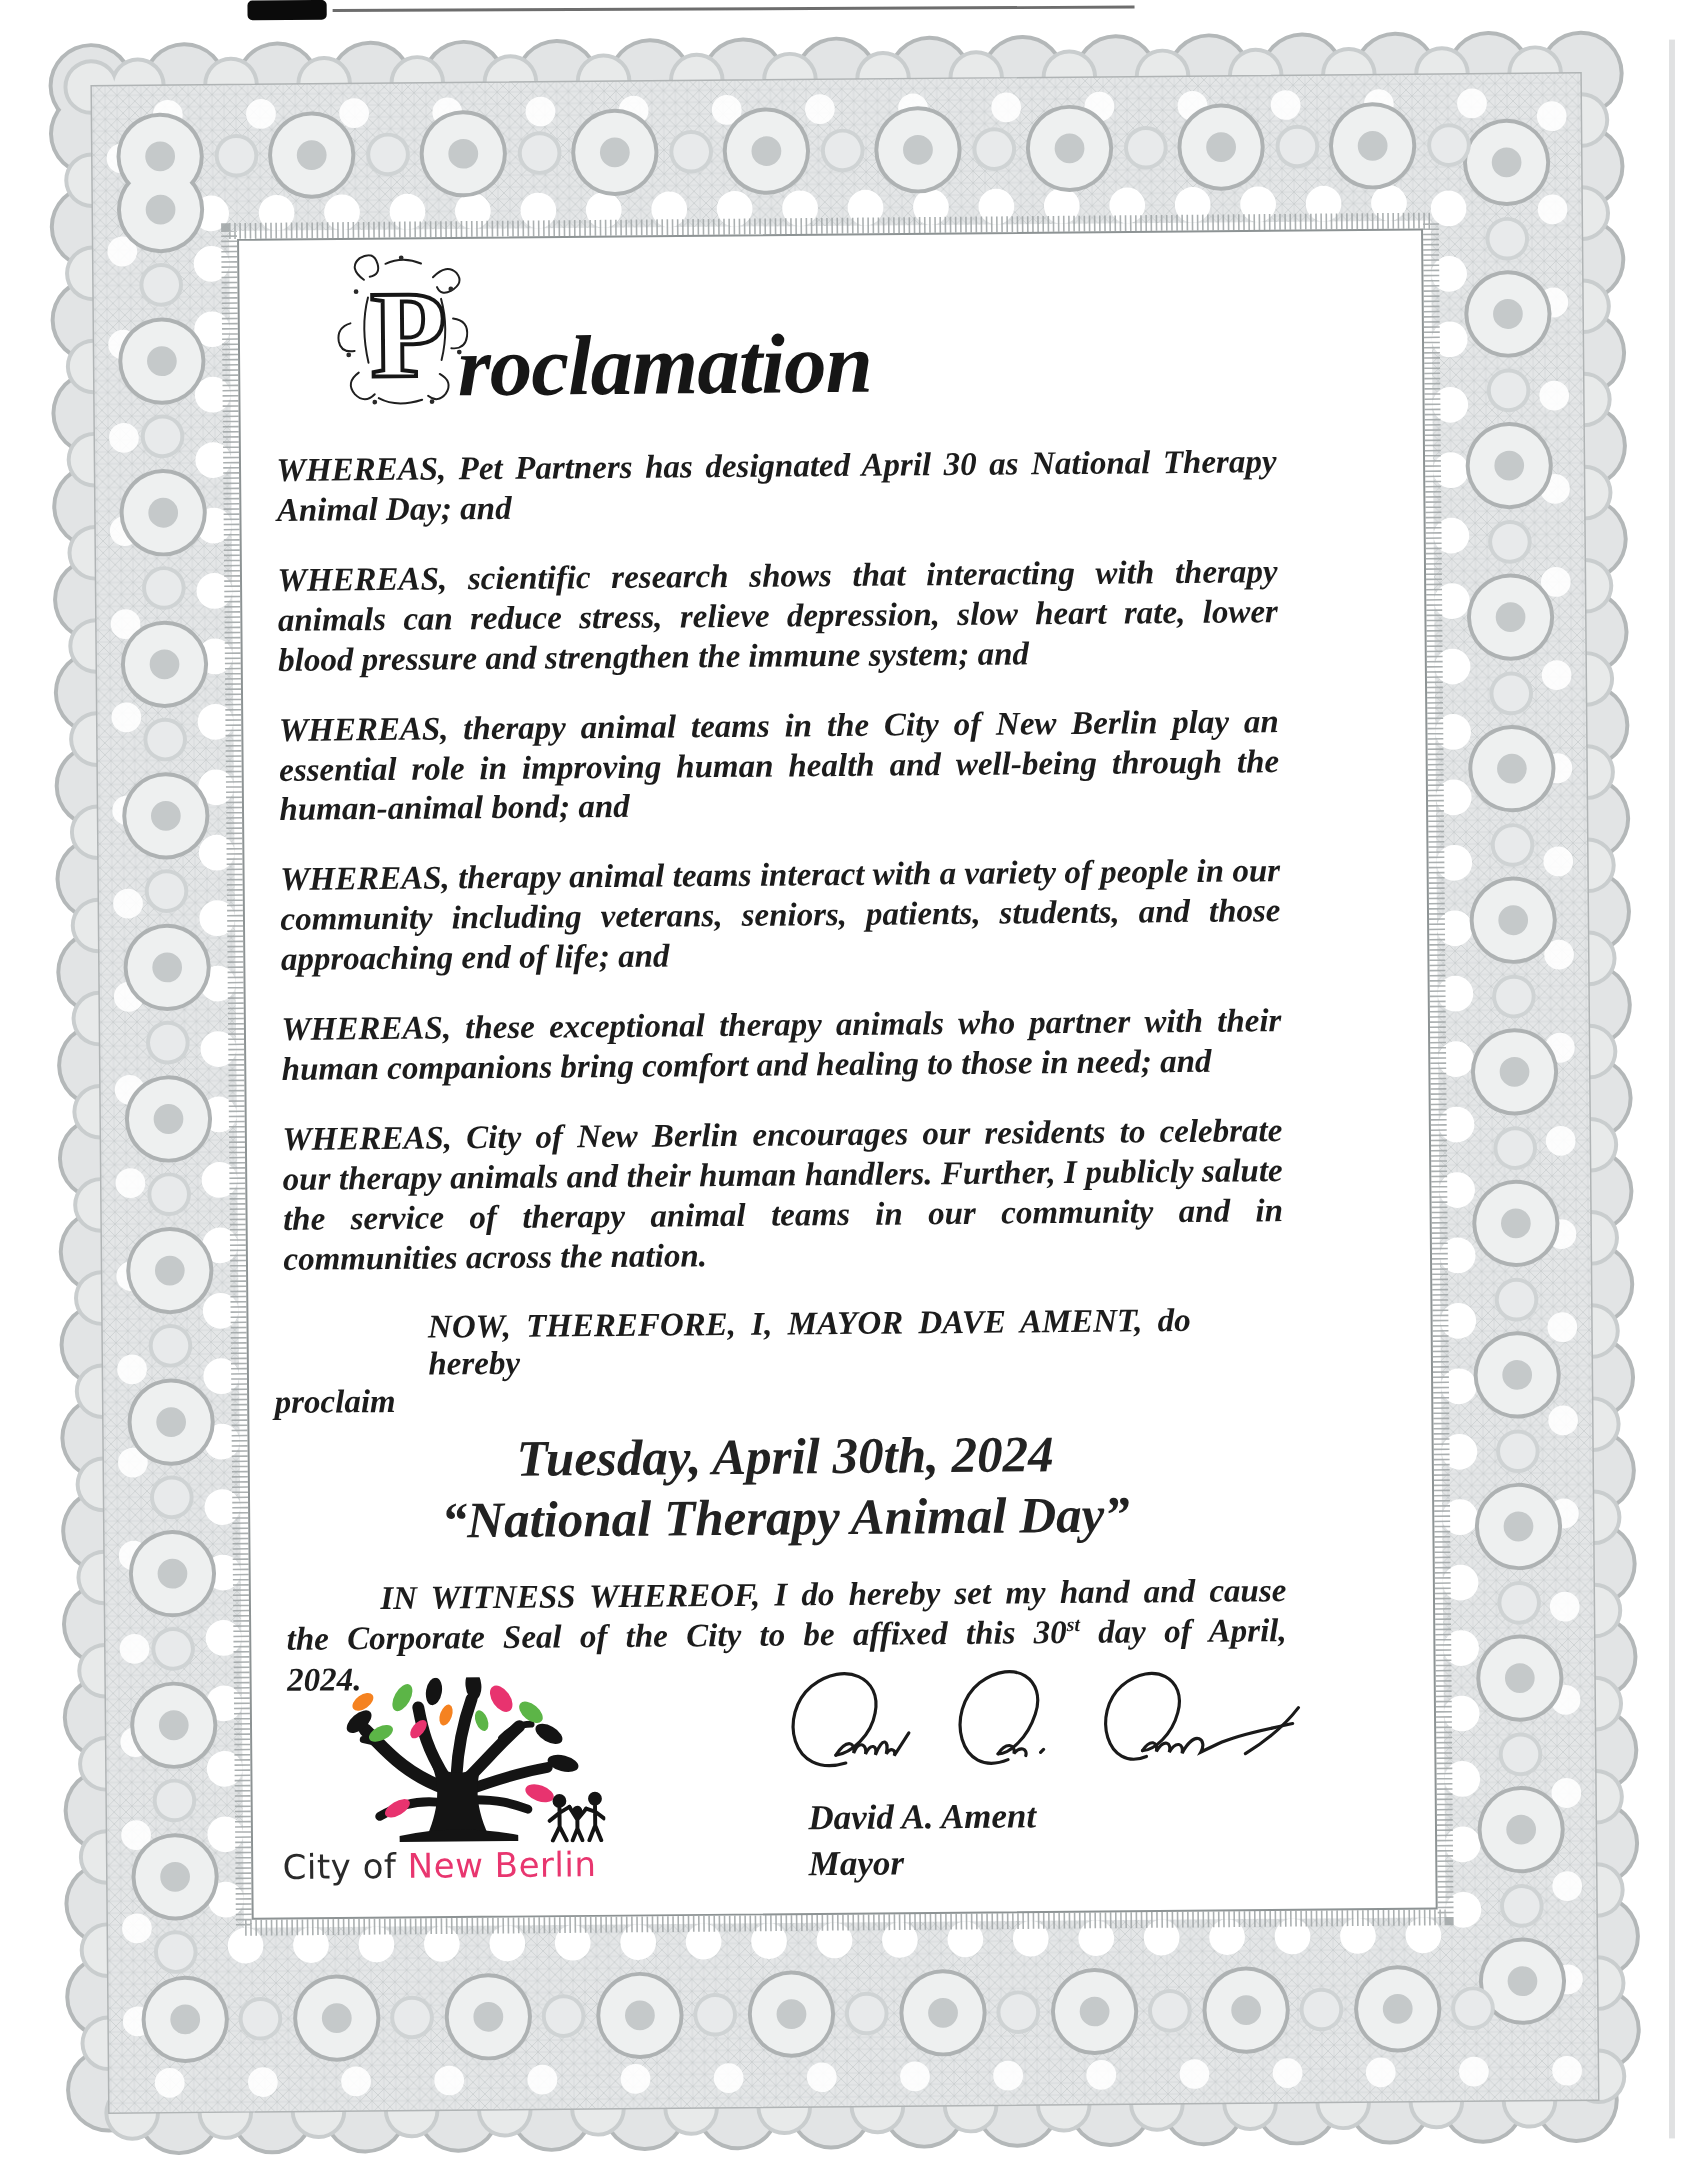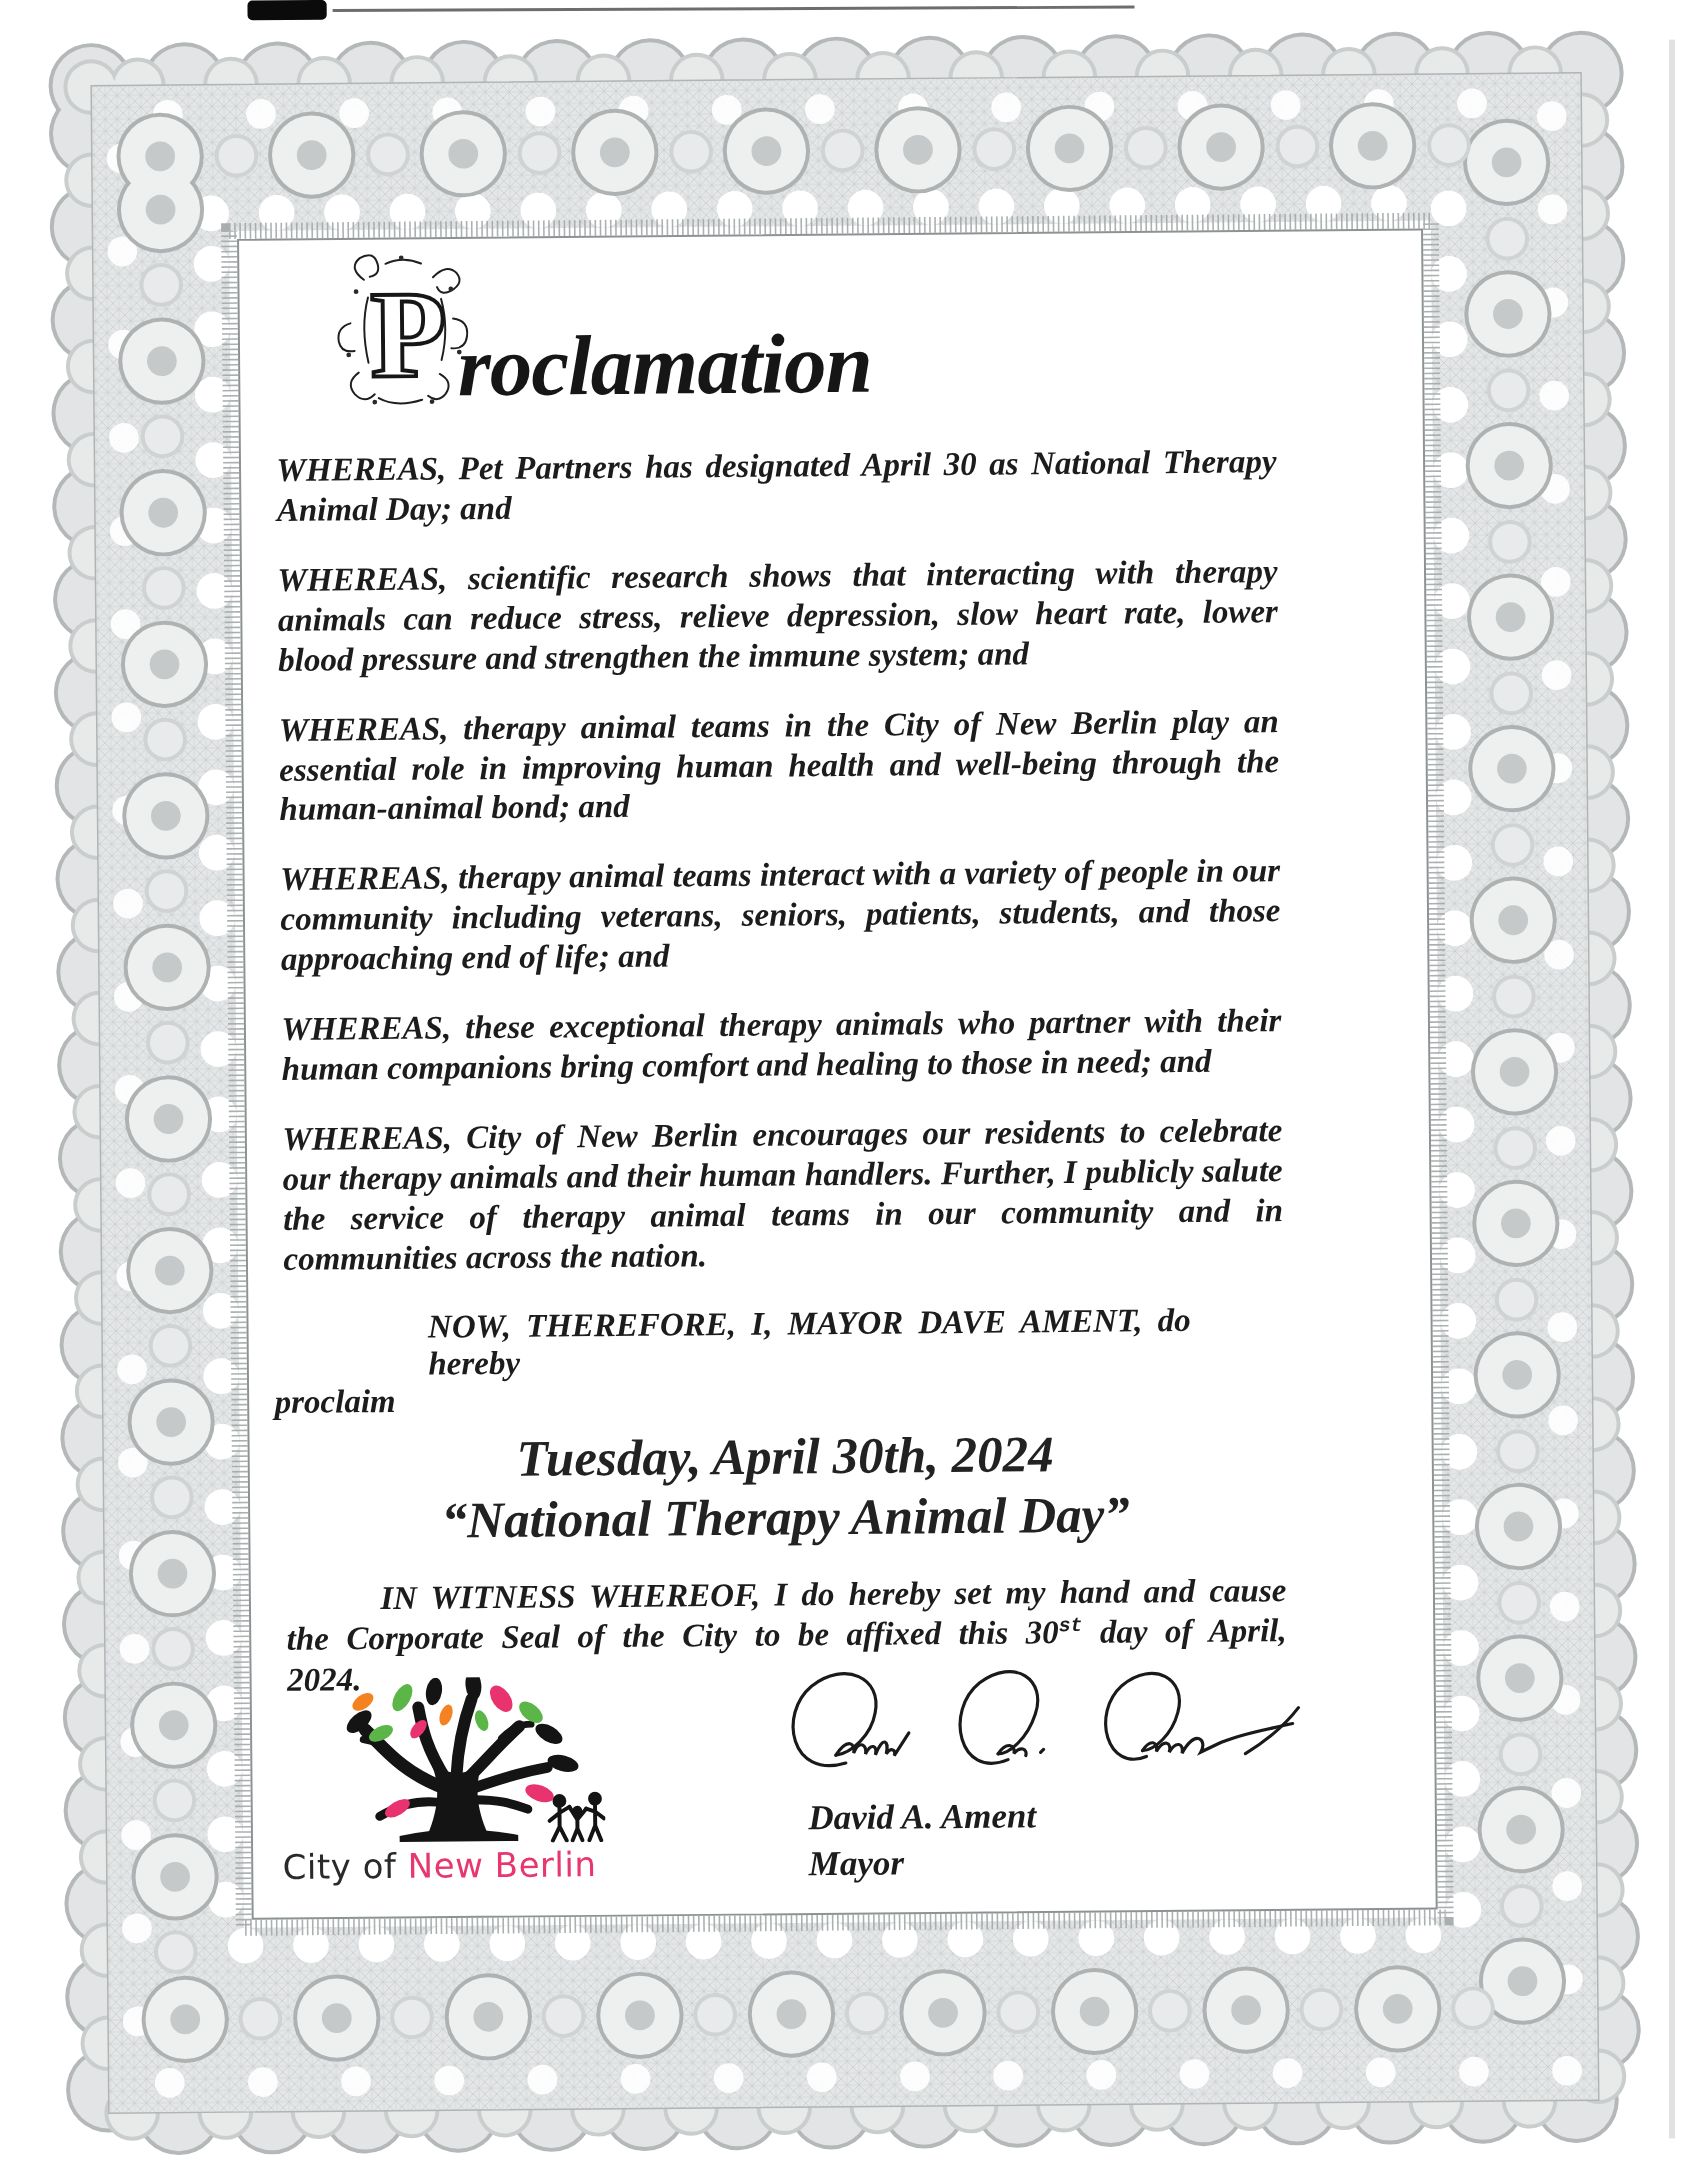--- a/index.html
+++ b/index.html
@@ -27,21 +27,21 @@
   p.therefore .l1 { display:block; padding-left:144px; word-spacing:7px; }
   p.therefore .l2 { display:block; margin-left:-10px; }
 
   .date-line { font-size:51px; font-weight:bold; font-style:italic; text-align:center; line-height:1.2; margin:0; color:#222; }
   .date-line.first { margin-top:6px; }
 
   p.witness {
     font-size:33px; font-weight:bold; font-style:italic; line-height:1.22;
     text-align:justify; text-indent:94px; margin:26px 0 0 0; word-spacing:4px;
   }
-  p.witness sup { font-size:60%; vertical-align:super;font-family:Liberation Mono, monospace; }
+  p.witness sup { font-size:60%; vertical-align:super; }
 
   .sig-row { position:absolute; left:0; top:1434px; width:1000px; height:248px; }
   .logo-block { position:absolute; left:-6px; top:6px; width:327px; }
   .logo-tree { display:block; margin-left:26px; }
   .logo-text { font-family:"DejaVu Sans","Liberation Sans",sans-serif; font-size:34px; letter-spacing:0.5px; margin-top:2px; white-space:nowrap; color:#2a2a2a; }
   .logo-text .pink { color:#e8366f; }
 
   .sig-block { position:absolute; left:463px; top:-16px; width:554px; }
   .sig-name, .sig-title { font-size:35px; font-weight:bold; font-style:italic; margin-left:57px; line-height:1.3; }
 

